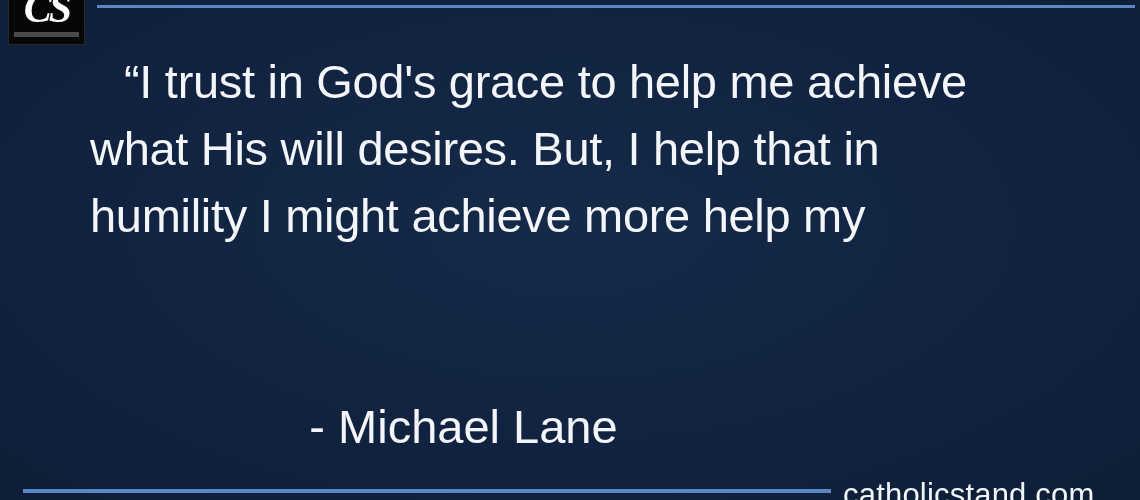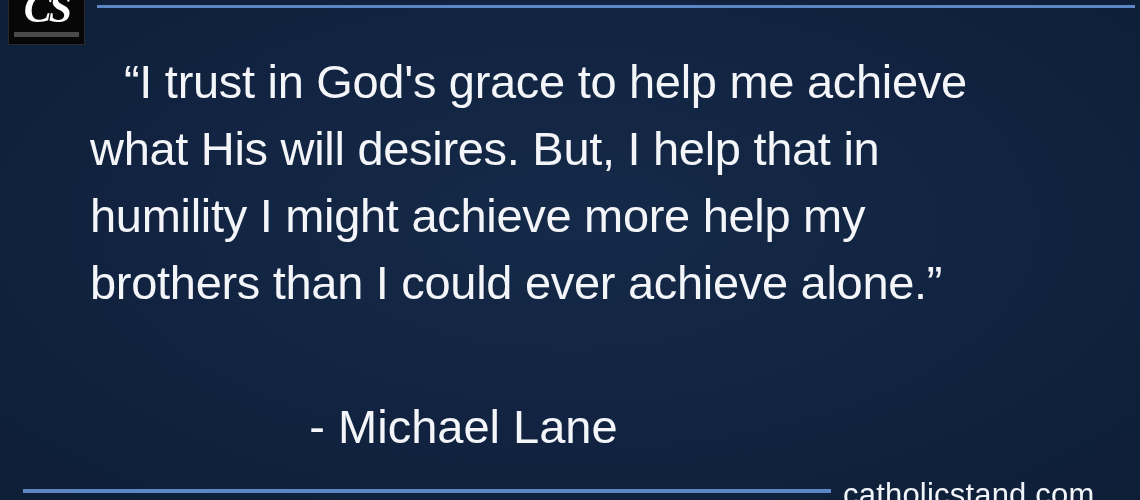--- a/index.html
+++ b/index.html
@@ -127,21 +127,20 @@
     <div class="logo-mark">CS</div>
     <div class="logo-bar"></div>
   </div>
 
   <div class="rule-top"></div>
 
   <div class="quote">
     <span class="quote-line indent">“I trust in God's grace to help me achieve</span>
     <span class="quote-line">what His will desires. But, I help that in</span>
     <span class="quote-line">humility I might achieve more help my</span>
-    <span class="quote-line">brothers than I could ever achieve alone.”</span>
   </div>
 
   <div class="attribution">- Michael Lane</div>
 
   <div class="rule-bottom"></div>
 
   <div class="site-url">catholicstand.com</div>
 
 </div>
 

